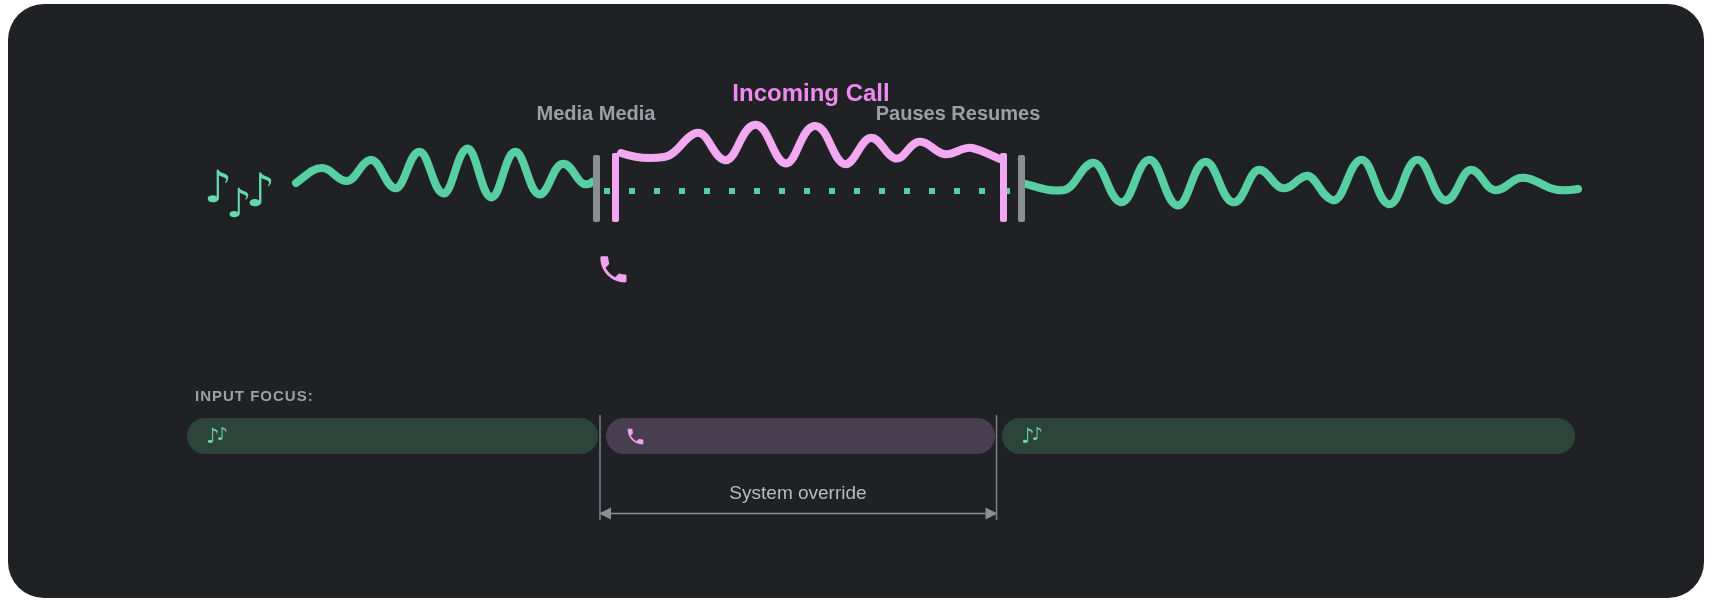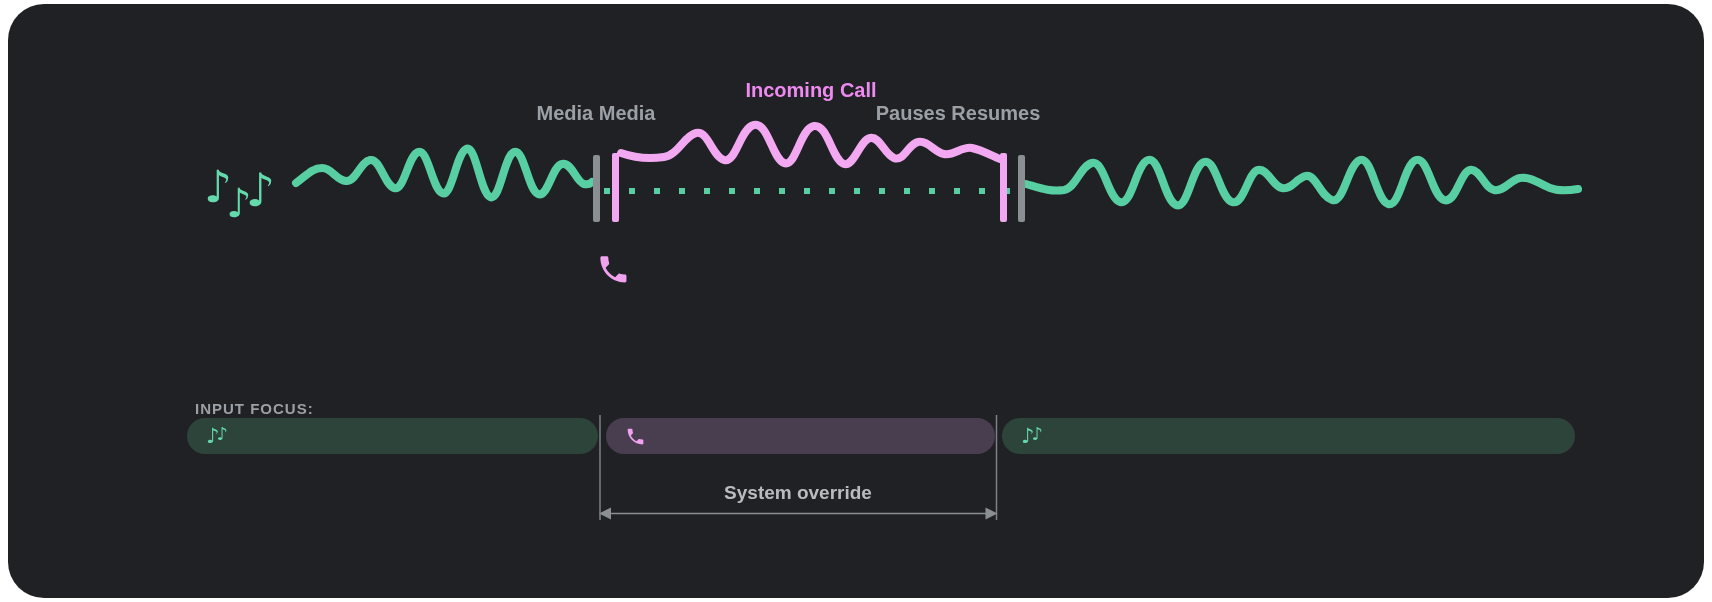--- a/index.html
+++ b/index.html
@@ -20,23 +20,23 @@
   .marker-gray{fill:var(--bar-gray);}
   .marker-pink{fill:var(--bar-pink);}
   .phone-glyph{fill:var(--icon-pink);}
   .note-text{fill:var(--note-green);font-family:"DejaVu Sans",sans-serif;}
   .guide{stroke:var(--guide-gray);stroke-width:1.5;}
   .arrow-line{stroke:var(--arrow-gray);stroke-width:1.5;}
   .arrow-head{fill:var(--arrow-gray);}
   .lbl{position:absolute;white-space:nowrap;}
   .lbl.center{transform:translateX(-50%);}
   .lbl-event{font-size:20px;font-weight:700;color:var(--label-gray);}
-  .lbl-call{font-size:20px;font-weight:700;color:var(--label-pink);}
+  .lbl-call{font-size:24px;font-weight:700;color:var(--label-pink);}
   .lbl-input-focus{font-size:15px;font-weight:700;letter-spacing:1px;color:var(--label-gray);}
-  .lbl-override{font-size:19px;font-weight:700;color:var(--override-text);}
+  .lbl-override{font-size:19px;font-weight:400;color:var(--override-text);}
   .focus-bar{position:absolute;top:418px;height:36px;border-radius:18px;display:flex;align-items:center;padding-left:19px;}
   .focus-bar.media{background:var(--focus-green);}
   .focus-bar.call{background:var(--focus-purple);}
   .mini-notes{display:flex;align-items:flex-end;color:var(--note-green);line-height:1;}
   .mini-notes .n1{font-size:21px;font-family:"DejaVu Sans",sans-serif;}
   .mini-notes .n2{font-size:18px;font-family:"DejaVu Sans",sans-serif;transform:translate(-3px,-4px);}
 </style>
 </head>
 <body>
 
@@ -89,21 +89,21 @@
     <line class="guide" x1="996.5" y1="415" x2="996.5" y2="520"></line>
     <line class="arrow-line" x1="608" y1="513.5" x2="988" y2="513.5"></line>
     <polygon class="arrow-head" points="599,513.5 611,507.5 611,519.5"></polygon>
     <polygon class="arrow-head" points="997.5,513.5 985.5,507.5 985.5,519.5"></polygon>
   </svg>
 
   <div class="lbl center lbl-event" style="left:596px;top:102px">Media Media</div>
   <div class="lbl center lbl-call" style="left:811px;top:79px">Incoming Call</div>
   <div class="lbl center lbl-event" style="left:958px;top:102px">Pauses Resumes</div>
 
-  <div class="lbl lbl-input-focus" style="left:195px;top:400px">INPUT FOCUS:</div>
+  <div class="lbl lbl-input-focus" style="left:195px;top:387px">INPUT FOCUS:</div>
 
   <div class="focus-bar media" style="left:187px;width:411px">
     <span class="mini-notes">
         <span class="n1">♪</span>
         <span class="n2">♪</span>
       </span>
   </div>
   <div class="focus-bar call" style="left:606px;width:389px">
     <svg width="21" height="21" viewBox="0 0 24 24">
       <path class="phone-glyph" d="M6.62 10.79c1.44 2.83 3.76 5.14 6.59 6.59l2.2-2.2c.27-.27.67-.36 1.02-.24 1.12.37 2.33.57 3.57.57.55 0 1 .45 1 1V20c0 .55-.45 1-1 1-9.39 0-17-7.61-17-17 0-.55.45-1 1-1h3.5c.55 0 1 .45 1 1 0 1.25.2 2.45.57 3.57.11.35.03.74-.24 1.02l-2.2 2.2z"></path>

